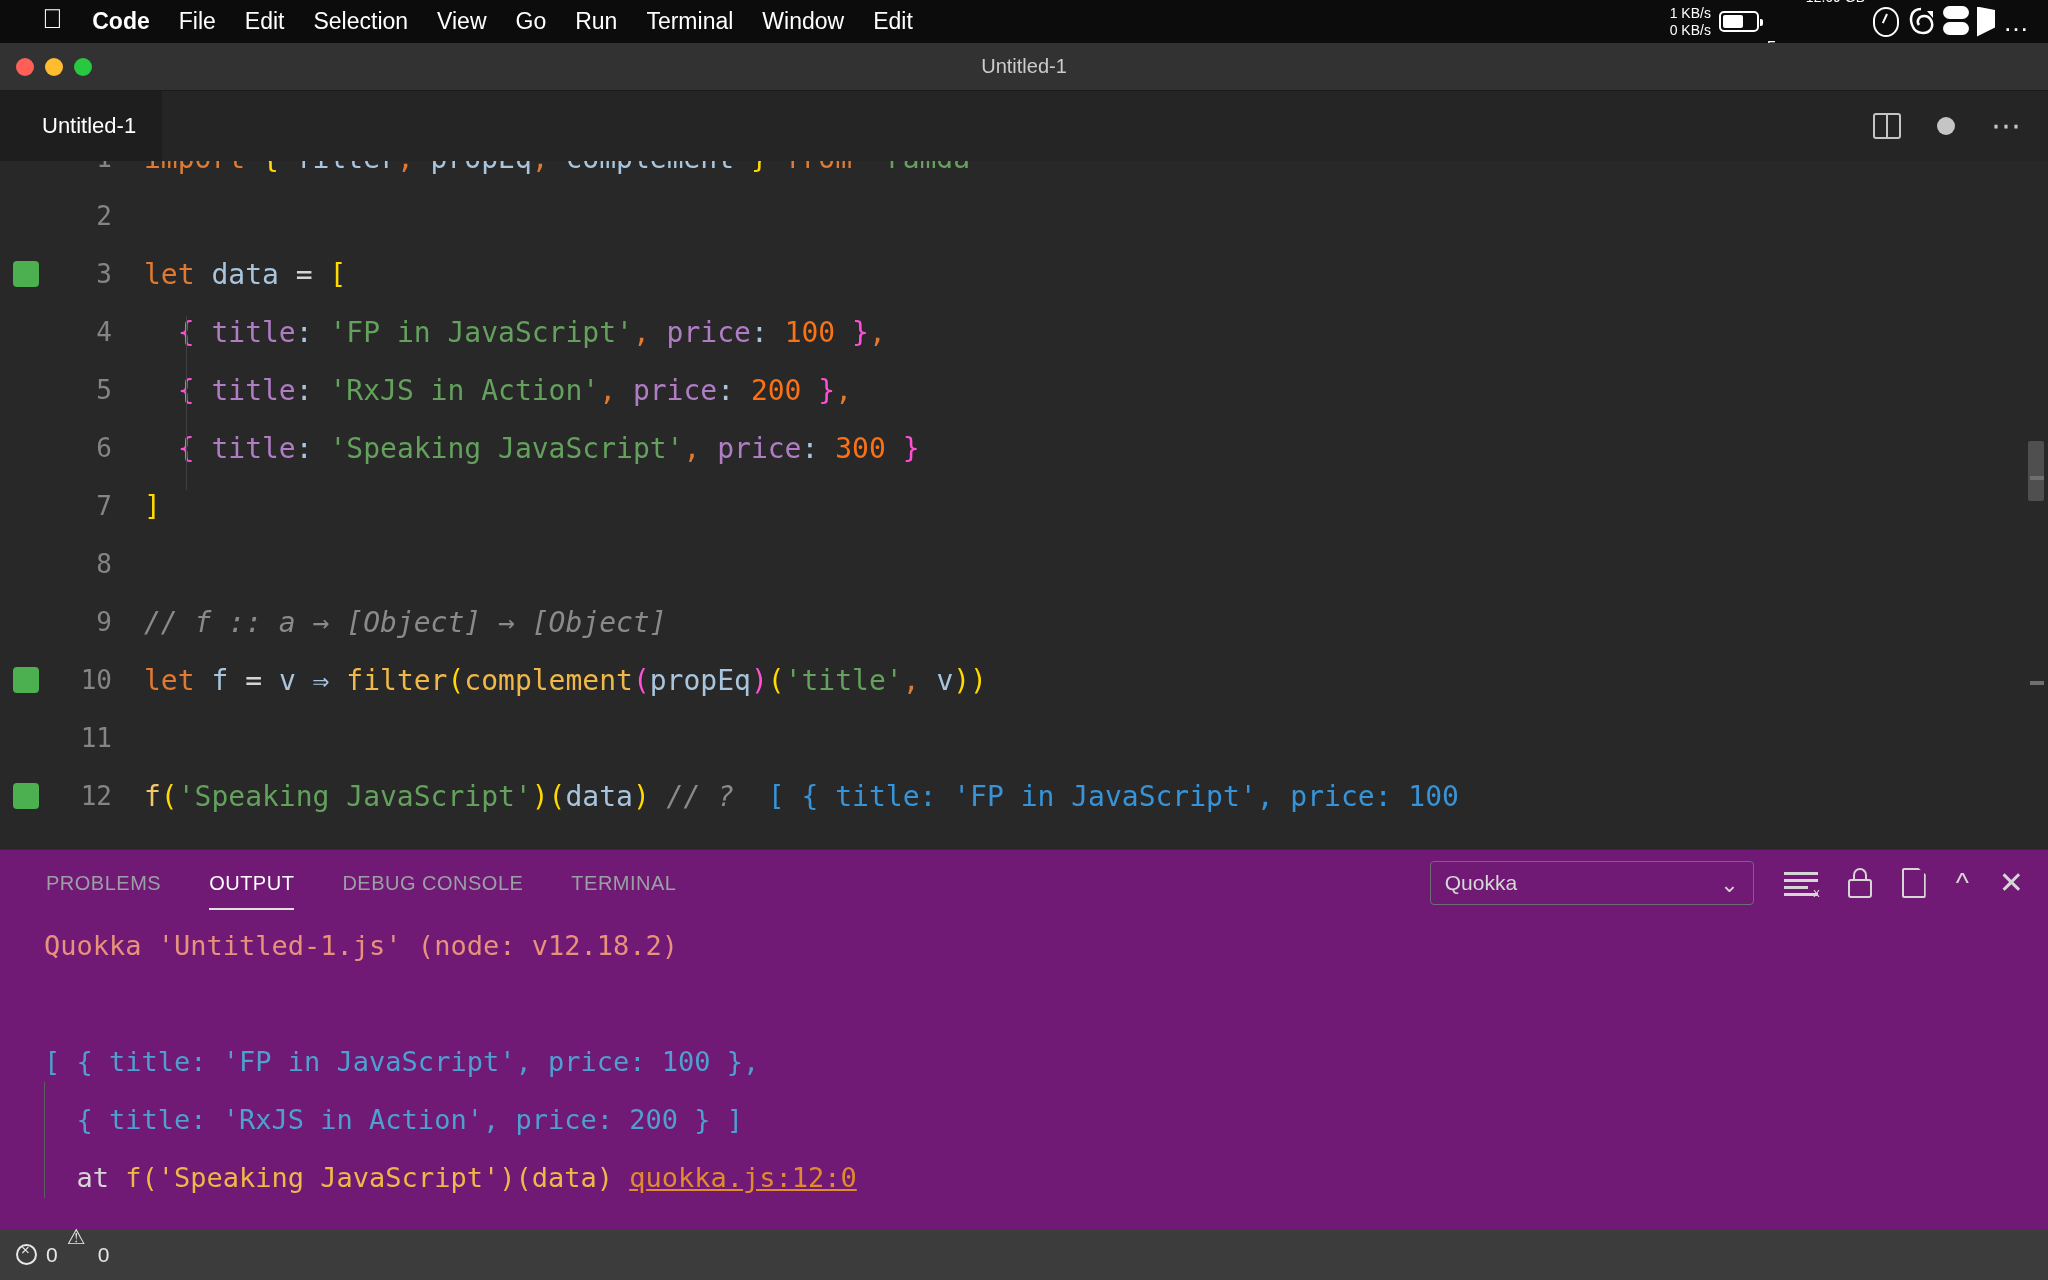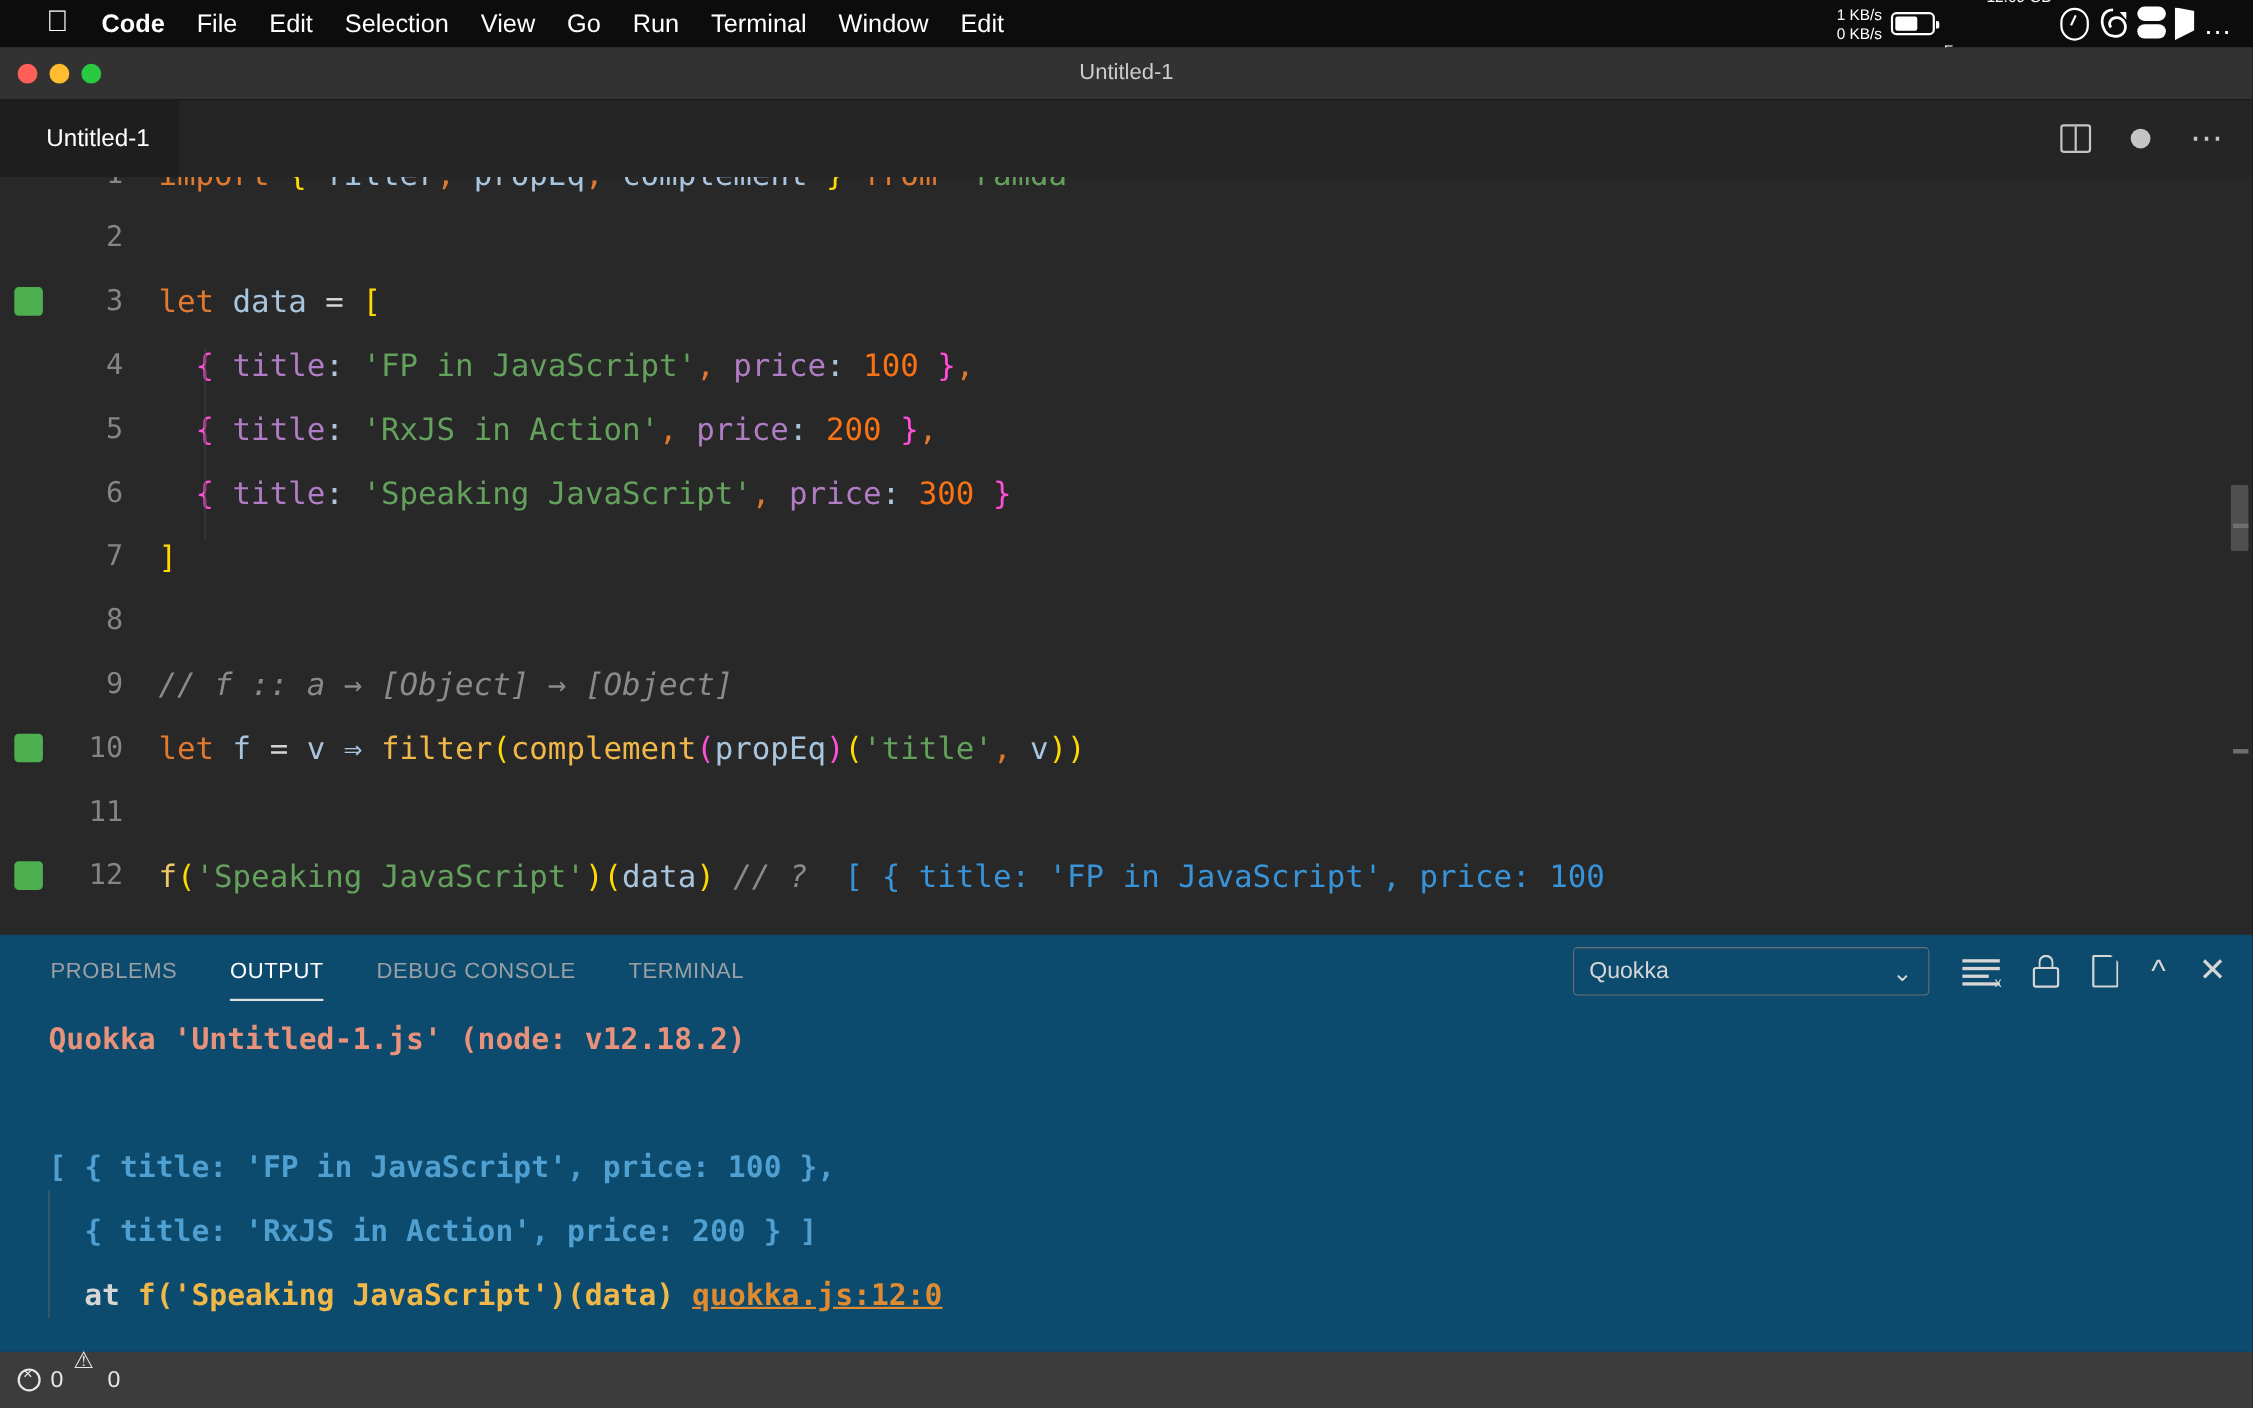--- a/index.html
+++ b/index.html
@@ -96,21 +96,21 @@
     position: absolute; right: 4px; top: 280px; width: 16px; height: 60px;
     background: #4f4f4f; border-radius: 2px;
   }
   .editor-scroll-mark {
     position: absolute; right: 4px; width: 14px; height: 4px; background: #6f6f6f;
   }
 
   
   .panel {
     position: absolute; top: 849px; left: 0; width: 2048px; height: 380px;
-    background: #0c4a6e; border-top: 1px solid #2c2f31;
+    background: #701a75; border-top: 1px solid #2c2f31;
   }
   .panel-tabs { position: absolute; top: 0; left: 0; height: 66px; display: flex; align-items: center; padding-left: 46px; }
   .ptab { color: #9aa0a4; font-size: 20px; letter-spacing: 0.5px; margin-right: 48px; height: 66px; display: flex; align-items: center; position: relative; }
   .ptab.active { color: #ffffff; }
   .ptab.active::after { content:""; position:absolute; left: 0; right: 0; bottom: 6px; height: 2px; background: #e0e0e0; }
   .panel-actions { position: absolute; right: 24px; top: 0; height: 66px; display: flex; align-items: center; gap: 30px; }
   .pselect {
     width: 324px; height: 44px; border: 1px solid #6b6f72; border-radius: 4px;
     color: #d6d6d6; font-size: 21px; display: flex; align-items: center; padding: 0 14px; position: relative;
   }
@@ -121,21 +121,21 @@
   .lock-ico .body { position:absolute; bottom:0; width:24px; height:19px; border:2.5px solid #d6d6d6; border-radius:3px; }
   .lock-ico .shk { position:absolute; top:0; left:5px; width:14px; height:13px; border:2.5px solid #d6d6d6; border-bottom:none; border-radius:8px 8px 0 0; }
   .file-ico { width: 24px; height: 30px; border: 2.5px solid #d6d6d6; border-radius: 2px; position: relative; clip-path: polygon(0 0, 70% 0, 100% 22%, 100% 100%, 0 100%); }
   .chevup-ico { color: #d6d6d6; font-size: 28px; line-height: 1; }
   .close-ico { color: #d6d6d6; font-size: 30px; line-height: 1; }
 
   .panel-body {
     position: absolute; top: 66px; left: 0; right: 0; bottom: 0; overflow: hidden;
     font-family: "DejaVu Sans Mono", "Liberation Mono", monospace; font-size: 27px; padding-left: 44px;
   }
-  .ol { height: 58px; display: flex; align-items: center; white-space: pre; font-weight: bold; }
+  .ol { height: 58px; display: flex; align-items: center; white-space: pre; }
   .o-hdr { color: #e8927c; }
   .o-res { color: #4f9fd0; }
   .o-at  { color: #d6d6d6; }
   .o-fn  { color: #f0b849; }
   .o-link { color: #e08b30; text-decoration: underline; }
   .panel-guide { position: absolute; left: 44px; top: 166px; width: 1px; height: 116px; background: #5a5e61; }
 
   
   .statusbar {
     position: absolute; bottom: 0; left: 0; width: 2048px; height: 51px;

